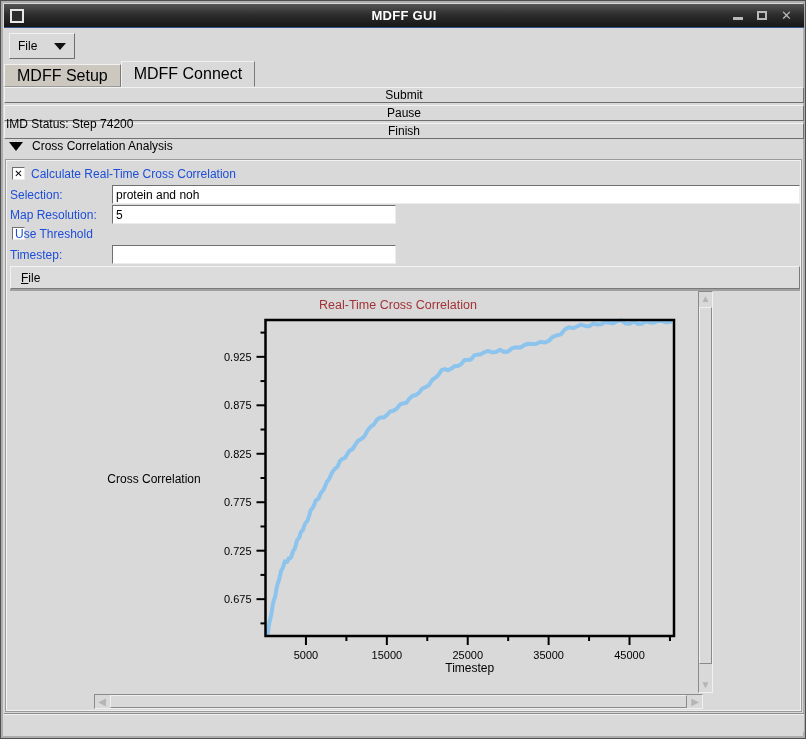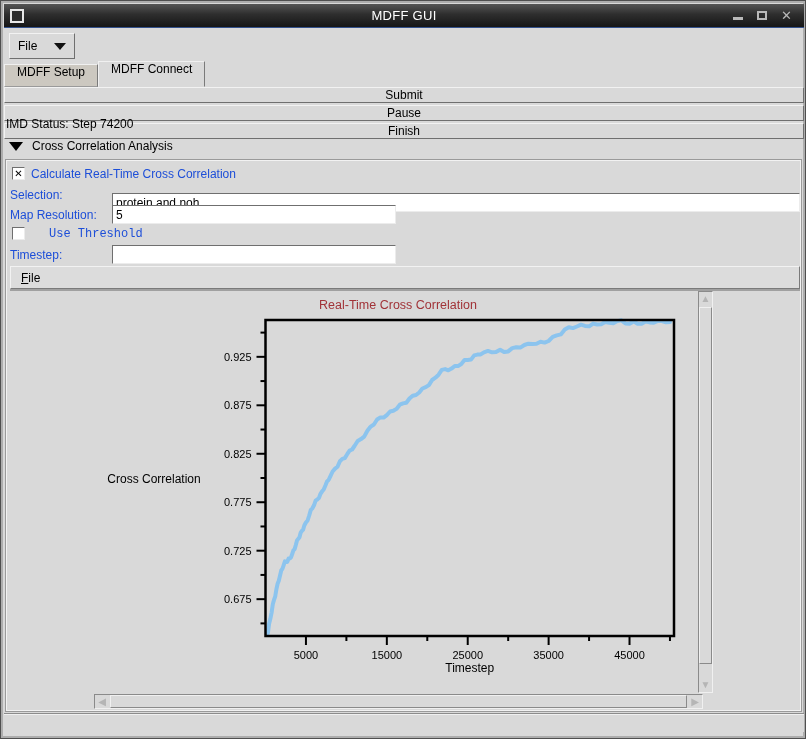--- a/index.html
+++ b/index.html
@@ -5,35 +5,35 @@
   html,body{margin:0;padding:0;background:#9a9a9a;}
   *{box-sizing:border-box;font-family:"Liberation Sans","DejaVu Sans",sans-serif;}
   .window{position:relative;width:806px;height:739px;background:#d9d9d9;
     border:1px solid #4f4f4f;box-shadow:inset 0 0 0 2px #adadad;overflow:hidden;}
   
   .titlebar{position:absolute;left:3px;top:3px;width:800px;height:24px;
     background:linear-gradient(#555 0%,#2e2e2e 45%,#161616 100%);
     border-bottom:1px solid #33518c;display:flex;align-items:center;}
   .win-icon{width:14px;height:14px;margin-left:6px;border:2px solid #e8e8e8;background:#2e2e2e;}
   .title-text{position:absolute;left:0;right:0;text-align:center;color:#fff;
-    font-size:13px;font-weight:normal;letter-spacing:.3px;}
+    font-size:13px;font-weight:bold;letter-spacing:.3px;}
   .win-controls{margin-left:auto;display:flex;align-items:center;gap:14px;padding-right:12px;z-index:2;}
   .win-min{width:10px;height:8px;border-bottom:3px solid #b9b9b9;}
   .win-max{width:10px;height:9px;border:2px solid #b9b9b9;}
   .win-close{color:#b9b9b9;font-size:13px;font-weight:bold;line-height:10px;}
   
   .raised{background:#d9d9d9;border:1px solid;border-color:#f2f2f2 #6f6f6f #6f6f6f #f2f2f2;}
   
   .menubtn{position:absolute;left:8px;top:32px;width:66px;height:26px;
     display:flex;align-items:center;font-size:12px;padding:0 8px;cursor:default;}
   .menubtn .tri{margin-left:auto;width:0;height:0;border-left:6px solid transparent;
     border-right:6px solid transparent;border-top:7px solid #111;}
   
   .tabs{position:absolute;left:3px;top:60px;display:flex;align-items:flex-end;height:26px;}
-  .tab{font-size:12px;padding:0 12px;display:flex;align-items:flex-start;cursor:default;}
+  .tab{font-size:16px;padding:0 12px;display:flex;align-items:center;cursor:default;}
   .tab.inactive{height:23px;background:#ccc8c0;border:1px solid;
     border-color:#f0f0f0 #7a7a7a #9a9a9a #f0f0f0;}
   .tab.active{height:26px;background:#d9d9d9;border:1px solid;
     border-color:#f0f0f0 #7a7a7a transparent #f0f0f0;position:relative;z-index:2;}
   
   .btnrow{position:absolute;left:3px;top:86px;width:800px;height:27px;display:flex;gap:2px;flex-direction:column;}
   .pushbtn{flex:1;display:flex;align-items:center;justify-content:center;
     font-size:12px;cursor:default;}
   .pushbtn.focused{outline:1px dotted #333;outline-offset:-4px;}
   
@@ -111,27 +111,27 @@
     <span class="collapse-tri"></span>
     <span>Cross Correlation Analysis</span>
   </div>
 
   <div class="mainframe">
 
     <div class="chk" style="left:6px;top:7px;">✕</div>
     <div class="flabel" style="left:25px;top:7px;">Calculate Real-Time Cross Correlation</div>
 
     <div class="flabel" style="left:4px;top:28px;">Selection:</div>
-    <input class="entry" style="left: 106px; top: 25px; width: 688px; margin-top: 8px;" value="protein and noh">
+    <input class="entry" style="left: 106px; top: 25px; width: 688px;" value="protein and noh">
 
     <div class="flabel" style="left:4px;top:48px;">Map Resolution:</div>
     <input class="entry" style="left: 106px; top: 45px; width: 284px;" value="5">
 
     <div class="chk" style="left:6px;top:67px;"></div>
-    <div class="flabel" style="left:43px;top:67px;font-family:Liberation Mono, monospace;">Use Threshold</div>
+    <div class="flabel" style="left:9px;top:67px;">Use Threshold</div>
 
     <div class="flabel" style="left:4px;top:88px;">Timestep:</div>
     <input class="entry" style="left: 106px; top: 85px; width: 284px;" value="">
 
     <div class="plot-menubar">
       <span class="mlabel"><u>F</u>ile</span>
     </div>
 
     <svg style="position:absolute;left:56px;top:134px;" width="640" height="400" viewBox="0 0 640 400">
         <text x="336" y="15" text-anchor="middle" font-size="12.5" fill="#a13338">Real-Time Cross Correlation</text>

